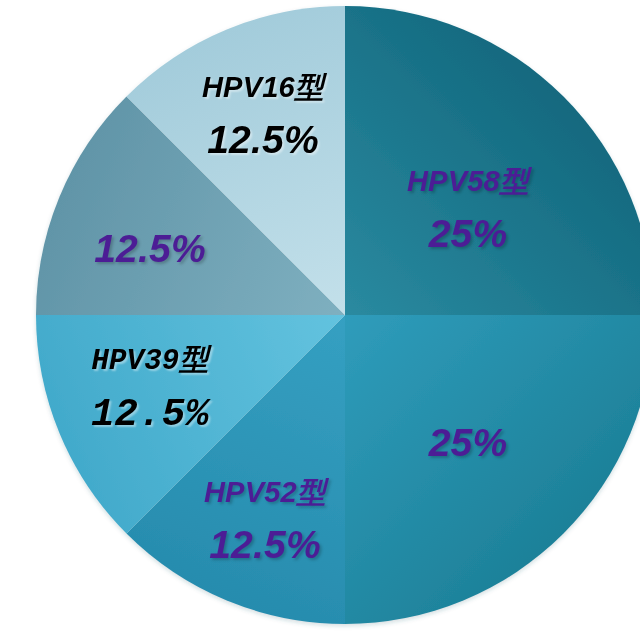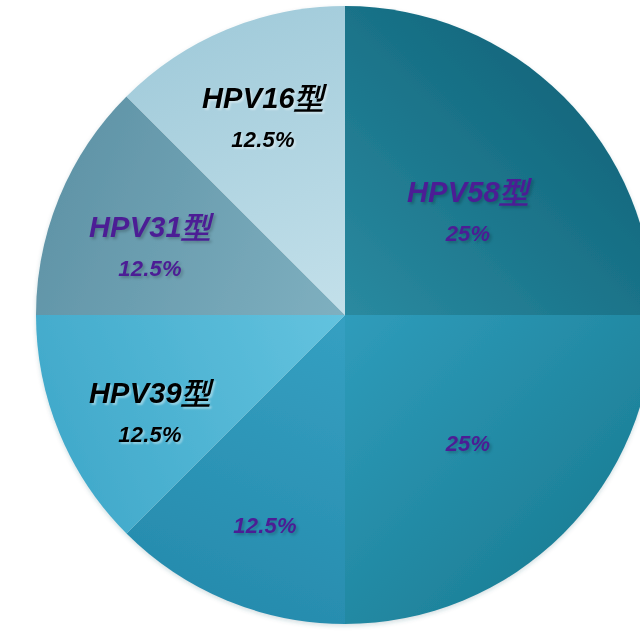--- a/index.html
+++ b/index.html
@@ -44,36 +44,36 @@
     white-space: nowrap;
     -webkit-user-select: none;
     user-select: none;
   }
   .slice-label .name {
     display: block;
     font-size: 29px;
   }
   .slice-label .value {
     display: block;
-    font-size: 22px;
+    font-size: 39px;
     margin-top: 7px;
   }
   .label-dark {
     color: #000000;
     text-shadow: 2px 2px 2px rgba(255,255,255,0.40);
   }
   .label-light {
     color: #4c1d95;
     text-shadow: 2px 2px 3px rgba(0,0,0,0.22);
   }
 
   
   .lbl-hpv16  { left: 238px; top: 117px; }
   .lbl-hpv31  { left: 125px; top: 246px; }
-  .lbl-hpv39  { left: 125px; top: 412px; }
+  .lbl-hpv39  { left: 125px; top: 392px; font-family: Liberation Mono, monospace; }
   .lbl-hpv52  { left: 240px; top: 522px; }
   .lbl-hpv58  { left: 443px; top: 211px; }
   .lbl-hpv59  { left: 443px; top: 440px; }
 </style>
 </head>
 <body>
 
 <div id="chart-root">
 
   <svg class="pie-svg" viewBox="0 0 640 641" aria-hidden="true">
@@ -116,30 +116,30 @@
         <path d="M 320 315 L 101.50 96.50 A 309 309 0 0 1 320.00 6.00 Z" fill="url(#grad-hpv16)" stroke="none"></path>
       </g>
   </svg>
 
   <div class="slice-label label-dark lbl-hpv16" style="transform:translate(-50%,-50%)">
     <span class="name">HPV16型</span>
     <span class="value">12.5%</span>
   </div>
 
   <div class="slice-label label-light lbl-hpv31" style="transform:translate(-50%,-50%)">
-    <span class="name">HPV31型</span>
     <span class="value">12.5%</span>
   </div>
 
   <div class="slice-label label-dark lbl-hpv39" style="transform:translate(-50%,-50%)">
     <span class="name">HPV39型</span>
     <span class="value">12.5%</span>
   </div>
 
   <div class="slice-label label-light lbl-hpv52" style="transform:translate(-50%,-50%)">
+    <span class="name">HPV52型</span>
     <span class="value">12.5%</span>
   </div>
 
   <div class="slice-label label-light lbl-hpv58" style="transform:translate(-50%,-50%)">
     <span class="name">HPV58型</span>
     <span class="value">25%</span>
   </div>
 
   <div class="slice-label label-light lbl-hpv59" style="transform:translate(-50%,-50%)">
     <span class="value">25%</span>

